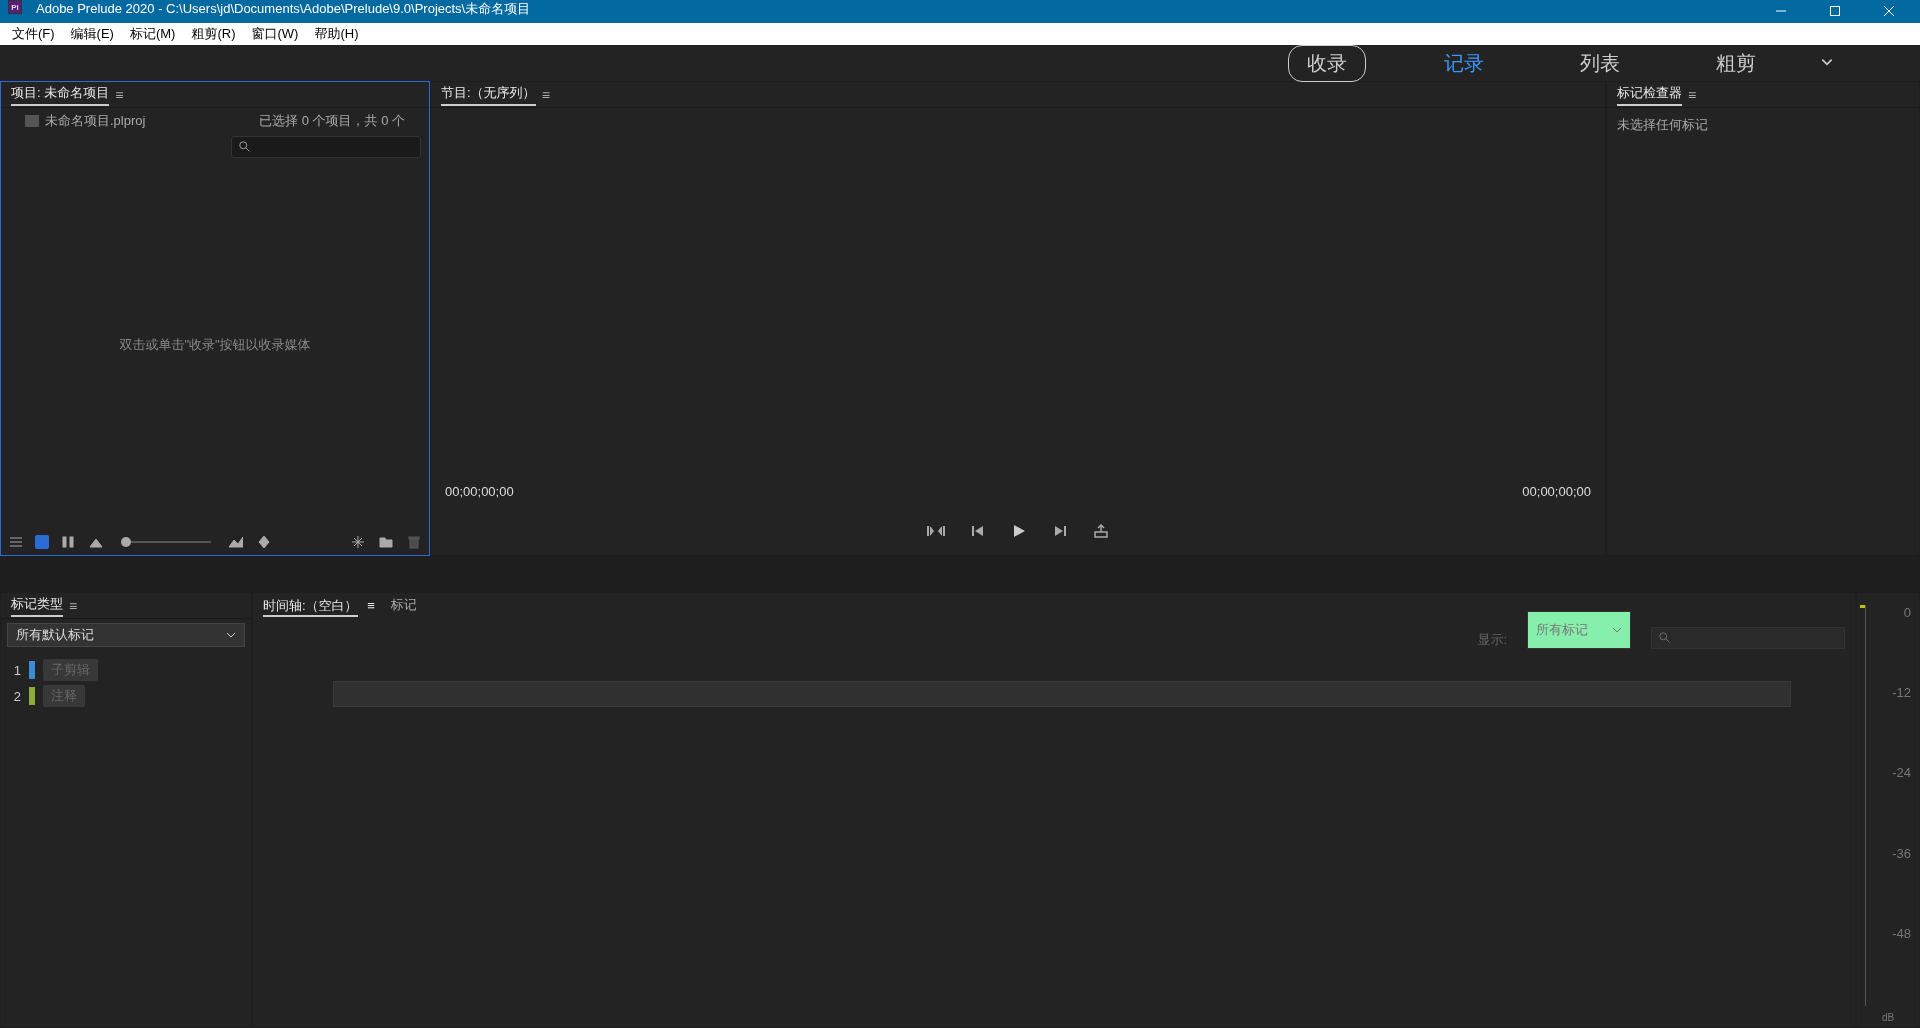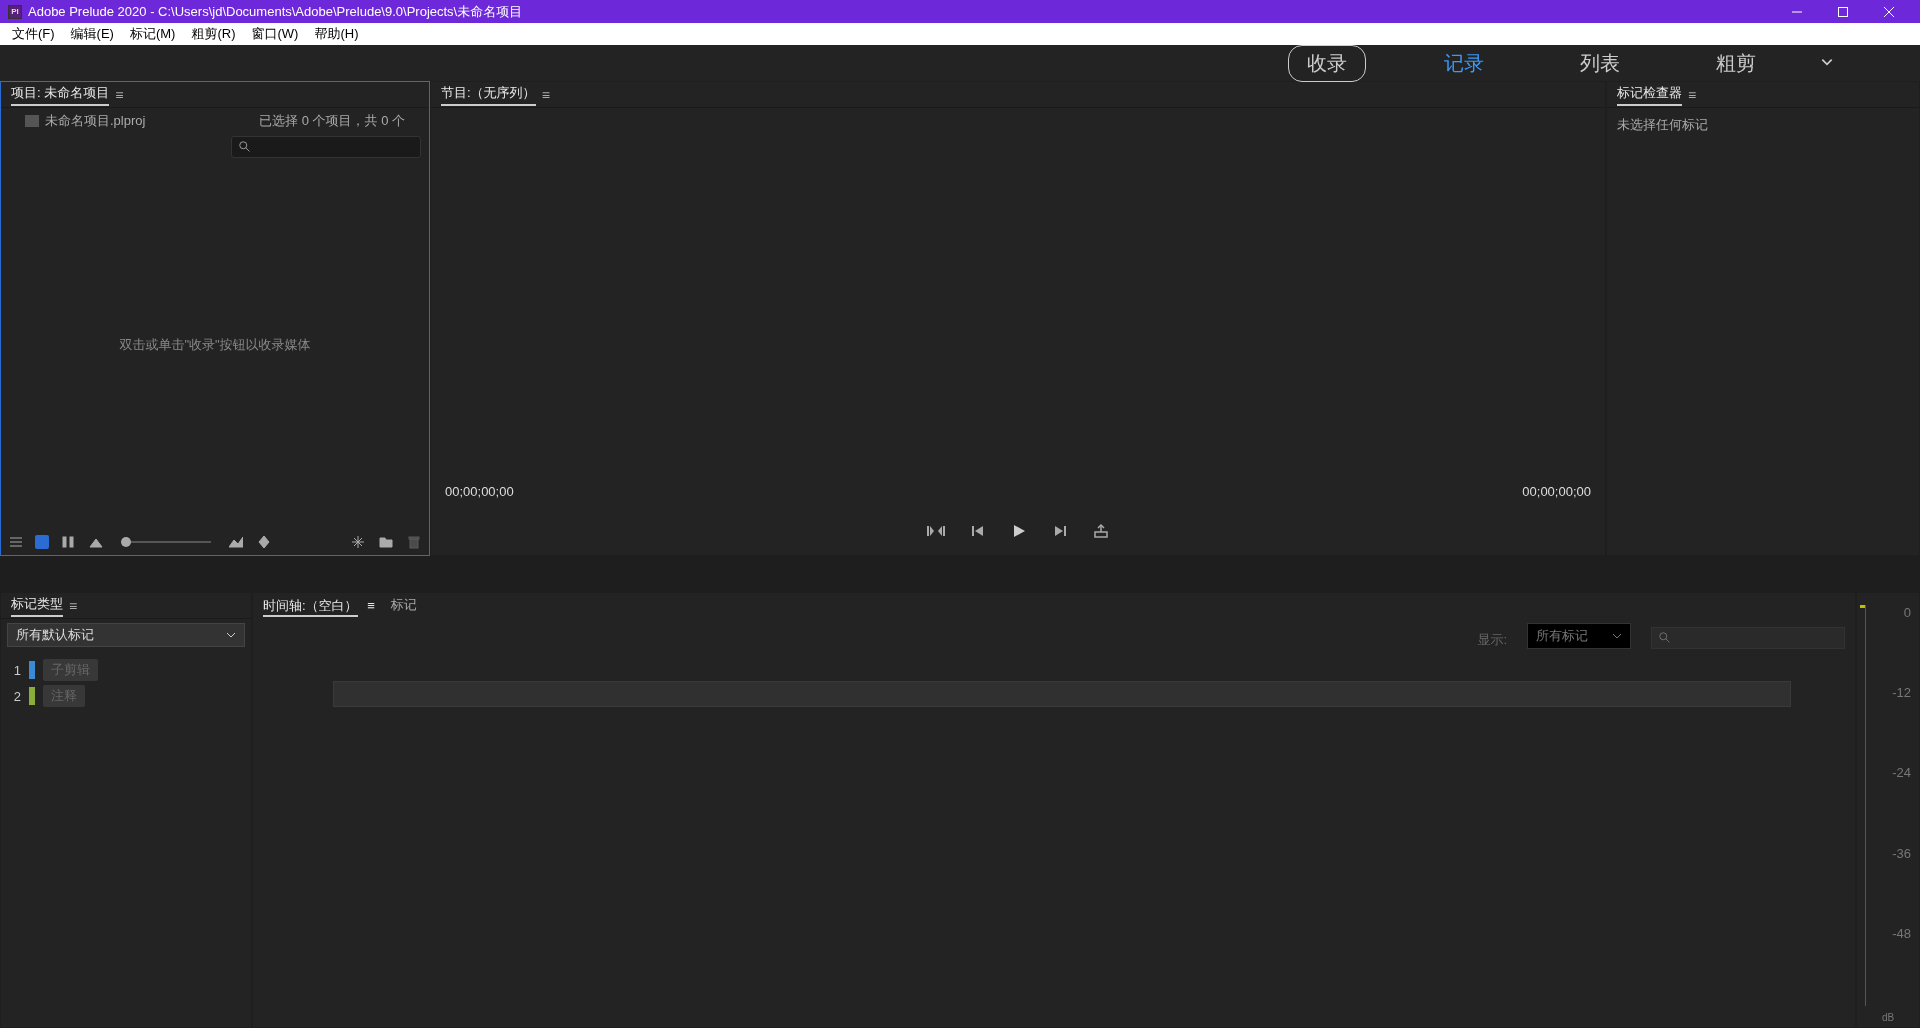--- a/index.html
+++ b/index.html
@@ -1,19 +1,19 @@
 <!DOCTYPE html>
 <html><head>
 <meta charset="utf-8">
 <style>
 * { margin: 0; padding: 0; box-sizing: border-box; font-family: "Microsoft YaHei", "Segoe UI", sans-serif; font-size: 13px; }
 html, body { width: 1920px; height: 1028px; overflow: hidden; background: #1e1e1e; color: #ccc; user-select: none; }
 
 
-.titlebar { height: 23px; background: #6d28d9; display: flex; align-items: center; padding: 0 8px; color: #fff; }
+.titlebar { height: 23px; background: #0369a1; display: flex; align-items: flex-start; padding: 0 8px; color: #fff; gap: 8px; }
 .titlebar .app-icon { width: 14px; height: 14px; background: #5a1f7a; border: 1px solid #333; display: inline-flex; align-items: center; justify-content: center; font-size: 8px; font-weight: bold; color: #ddd; margin-right: 6px; }
 .titlebar .title-text { flex: 1; font-size: 13px; }
 .titlebar .win-btn { width: 46px; height: 22px; display: inline-flex; align-items: center; justify-content: center; cursor: pointer; }
 .titlebar .win-btn svg { stroke: #fff; stroke-width: 1; fill: none; }
 
 
 .menubar { height: 22px; background: #fff; display: flex; align-items: center; padding: 0 4px; color: #000; font-size: 12px; }
 .menubar .menu-item { padding: 2px 8px; cursor: pointer; }
 
 
@@ -69,21 +69,21 @@
 .mt-item .num { width: 14px; text-align: right; color: #ccc; }
 .mt-item .colorbar { width: 6px; height: 18px; }
 .mt-item .label-pill { background: #383838; padding: 2px 8px; border-radius: 2px; }
 
 
 .timeline-panel { flex: 1; }
 .timeline-header { height: 26px; display: flex; align-items: center; padding: 0 10px; color: #e8e8e8; gap: 16px; }
 .timeline-header .tab-title { border-bottom: 2px solid #ccc; padding-bottom: 2px; }
 .timeline-header .tab-title.inactive { border-bottom: none; color: #aaa; }
 .timeline-toolbar { height: 30px; display: flex; align-items: flex-end; justify-content: flex-end; padding: 0 10px; gap: 20px; color: #666; }
-.tl-dropdown { background: #000000; height: 26px; display: flex; align-items: center; padding: 0 8px; color: #777; gap: 24px; border: 1px solid #333; cursor: pointer; }
+.tl-dropdown { background: #86efac; height: 38px; display: flex; align-items: center; padding: 0 8px; color: #777; gap: 24px; border: 1px solid #333; cursor: pointer; }
 .tl-search { background: #2a2a2a; height: 22px; width: 194px; display: flex; align-items: center; padding: 0 6px; color: #777; border: 1px solid #333; }
 .timeline-body { flex: 1; padding: 32px 64px 0 80px; }
 .timeline-track { height: 26px; background: #303030; border: 1px solid #3a3a3a; }
 
 
 .meter-panel { width: 62px; }
 .meter-body { flex: 1; display: flex; justify-content: center; padding: 12px 8px 6px 8px; }
 .meter-scale { flex: 1; display: flex; flex-direction: column; justify-content: space-between; align-items: flex-end; font-size: 10px; color: #777; border-left: 1px solid #555; padding-left: 4px; position: relative; }
 .meter-scale .tick-0 { position: absolute; left: -6px; top: 0; width: 5px; height: 3px; background: #c0c000; }
 .meter-db { text-align: center; font-size: 10px; color: #777; padding-bottom: 4px; }

